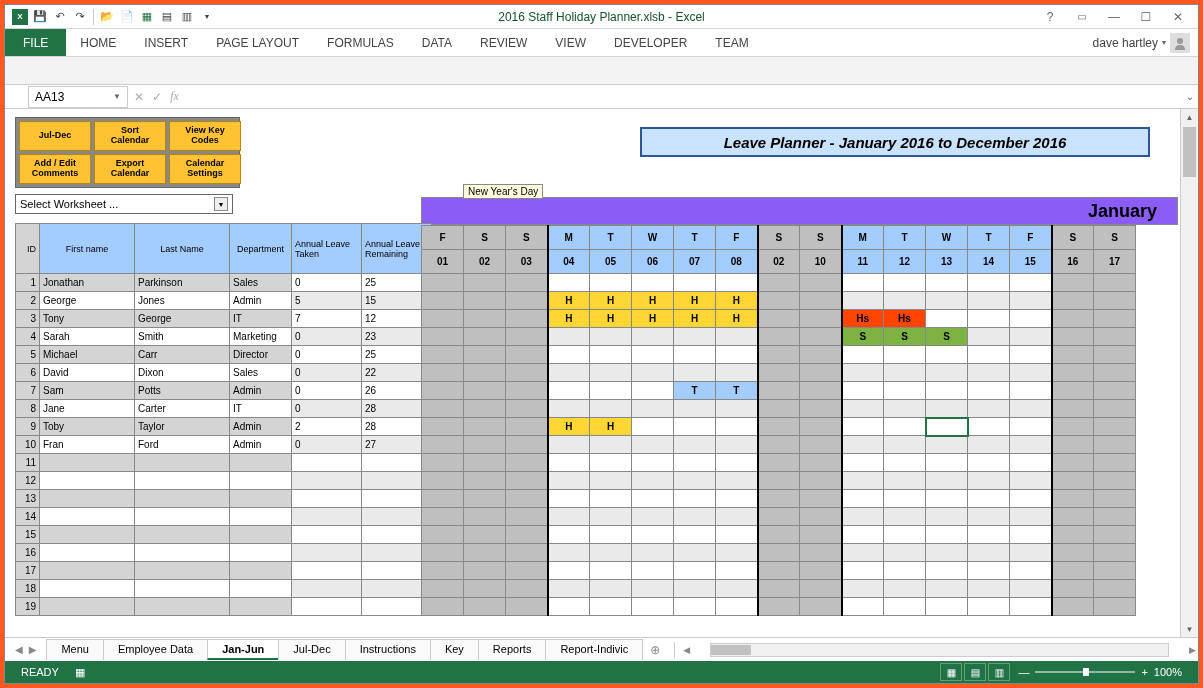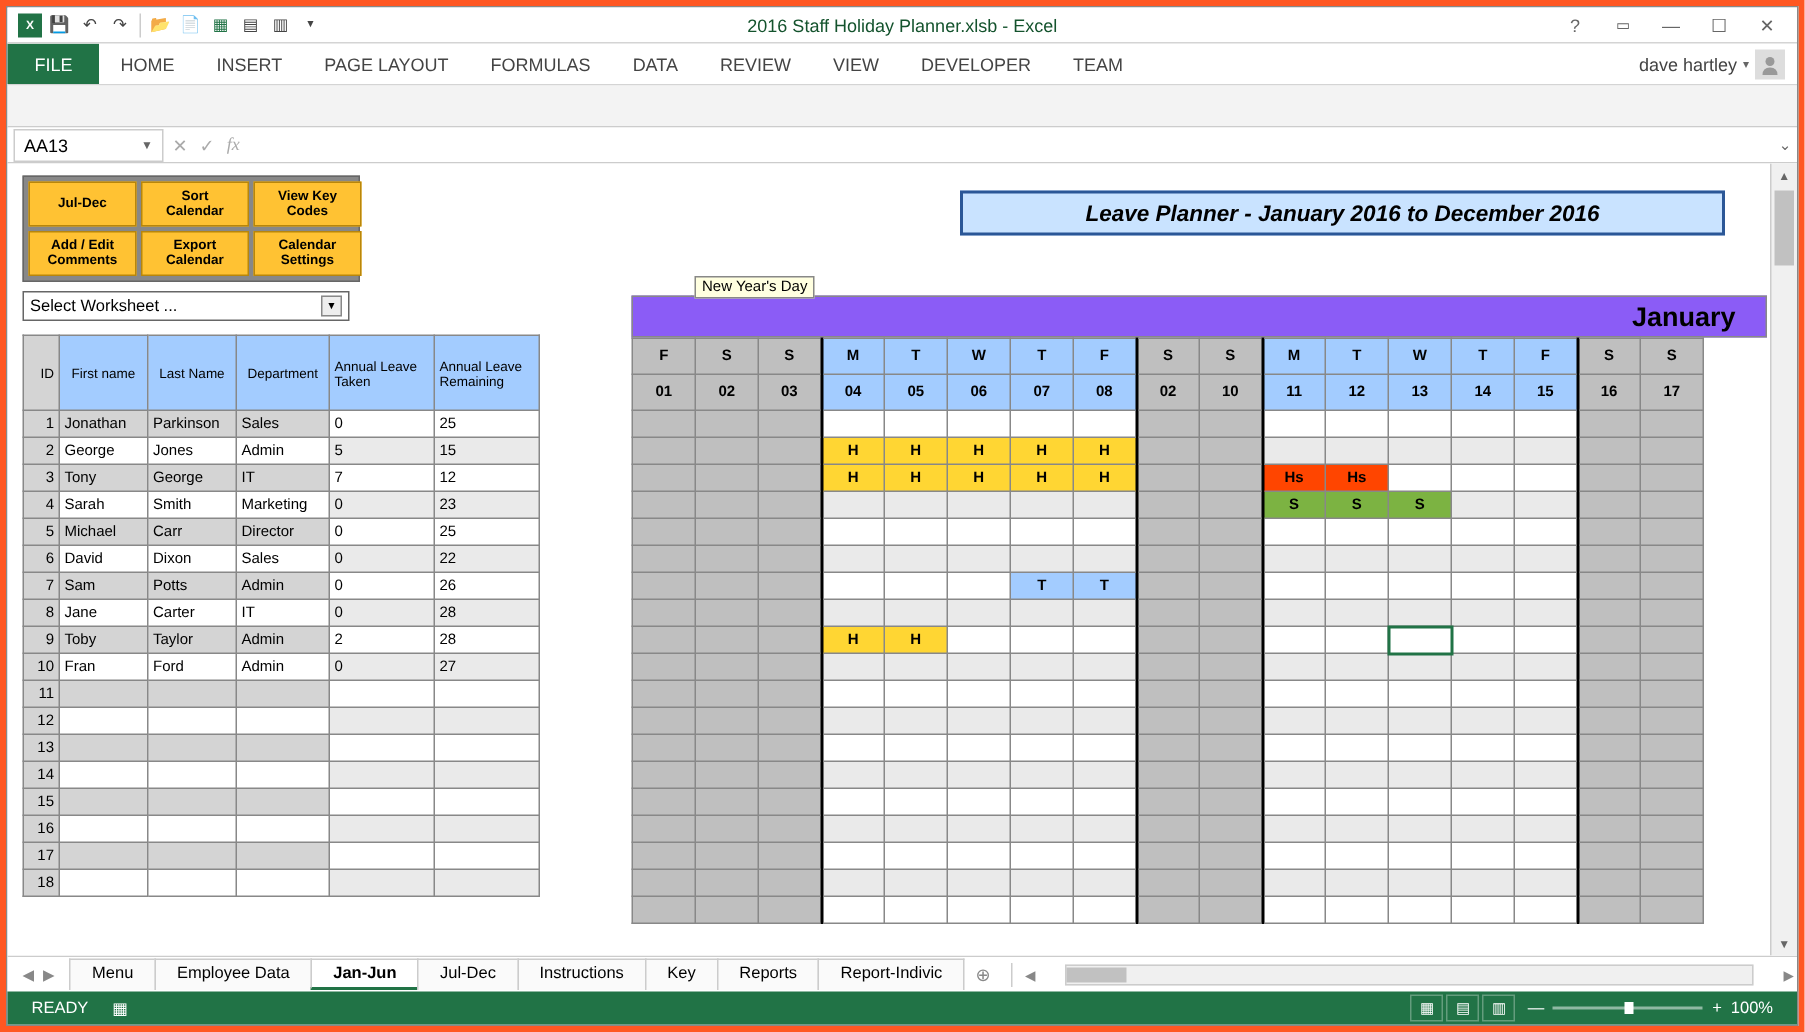--- a/index.html
+++ b/index.html
@@ -21,21 +21,21 @@
 .file-tab { background: #217346; color: #fff; padding: 0 18px; display: flex; align-items: center; font-size: 12px; cursor: pointer; }
 .ribbon-tab { padding: 0 14px; display: flex; align-items: center; font-size: 12px; color: #444; cursor: pointer; }
 .ribbon-tabs-right { margin-left: auto; display: flex; align-items: center; padding-right: 8px; gap: 4px; }
 .user-name { font-size: 12px; color: #444; }
 .user-avatar { width: 20px; height: 20px; background: #ddd; display: flex; align-items: center; justify-content: center; }
 
 
 .ribbon-body { height: 28px; background: #f3f3f3; border-bottom: 1px solid #ccc; }
 
 
-.formula-row { height: 24px; display: flex; align-items: center; border-bottom: 1px solid #ccc; background: #fff; }
+.formula-row { height: 24px; display: flex; align-items: center; border-bottom: 1px solid #ccc; background: #fff; padding-left: 19px; }
 .name-box { width: 100px; height: 22px; border: 1px solid #ccc; margin-left: 4px; display: flex; align-items: center; padding: 0 6px; font-size: 12px; }
 .name-box-dd { margin-left: auto; font-size: 8px; color: #666; }
 .fx-controls { display: flex; align-items: center; padding: 0 6px; gap: 8px; color: #aaa; font-size: 12px; }
 .fx-label { font-style: italic; font-family: 'Times New Roman', serif; }
 .formula-input { flex: 1; height: 22px; border: none; padding: 0 6px; font-size: 12px; }
 .formula-expand { width: 16px; text-align: center; color: #666; font-size: 10px; }
 
 
 .grid-area { flex: 1; display: flex; overflow: hidden; background: #fff; position: relative; }
 .grid-content { flex: 1; overflow: hidden; position: relative; }
@@ -56,21 +56,21 @@
 
 
 .month-bar { position: absolute; left: 416px; top: 88px; right: 20px; height: 28px; background: #8b5cf6; border: 1px solid #888; display: flex; align-items: center; justify-content: flex-end; padding-right: 20px; font-weight: bold; font-size: 18px; }
 
 
 .data-table { position: absolute; left: 10px; top: 114px; border-collapse: collapse; font-size: 10px; }
 .data-table th, .data-table td { border: 1px solid #888; padding: 2px 3px; height: 18px; }
 .data-table th { background: #a3ccff; font-weight: normal; height: 50px; vertical-align: middle; text-align: center; font-size: 9px; }
 .data-table td { background: #fff; }
 .data-table .id-col { width: 24px; text-align: right; background: #d4d4d4; }
-.data-table .name-col { width: 59px; }
+.data-table .name-col { width: 95px; }
 .data-table .dept-col { width: 62px; }
 .data-table .leave-col { width: 70px; text-align: left; }
 .data-table tbody tr:nth-child(odd) .name-col,
 .data-table tbody tr:nth-child(odd) .dept-col { background: #d4d4d4; }
 .data-table tbody tr:nth-child(even) .name-col,
 .data-table tbody tr:nth-child(even) .dept-col { background: #fff; }
 .data-table tbody tr:nth-child(even) .leave-col { background: #eaeaea; }
 
 
 .cal-table { position: absolute; left: 416px; top: 116px; border-collapse: collapse; font-size: 10px; }
@@ -363,20 +363,28 @@
               <td class="leave-col"></td>
             </tr>
             <tr>
               <td class="id-col">18</td>
               <td class="name-col"></td>
               <td class="name-col"></td>
               <td class="dept-col"></td>
               <td class="leave-col"></td>
               <td class="leave-col"></td>
             </tr>
+            <tr>
+              <td class="id-col">19</td>
+              <td class="name-col"></td>
+              <td class="name-col"></td>
+              <td class="dept-col"></td>
+              <td class="leave-col"></td>
+              <td class="leave-col"></td>
+            </tr>
           </tbody>
       </table>
 
       <table class="cal-table">
         <thead>
           <tr id="cal-days">
               <th class="weekend">F</th>
               <th class="weekend">S</th>
               <th class="weekend">S</th>
               <th class=" postwe">M</th>

